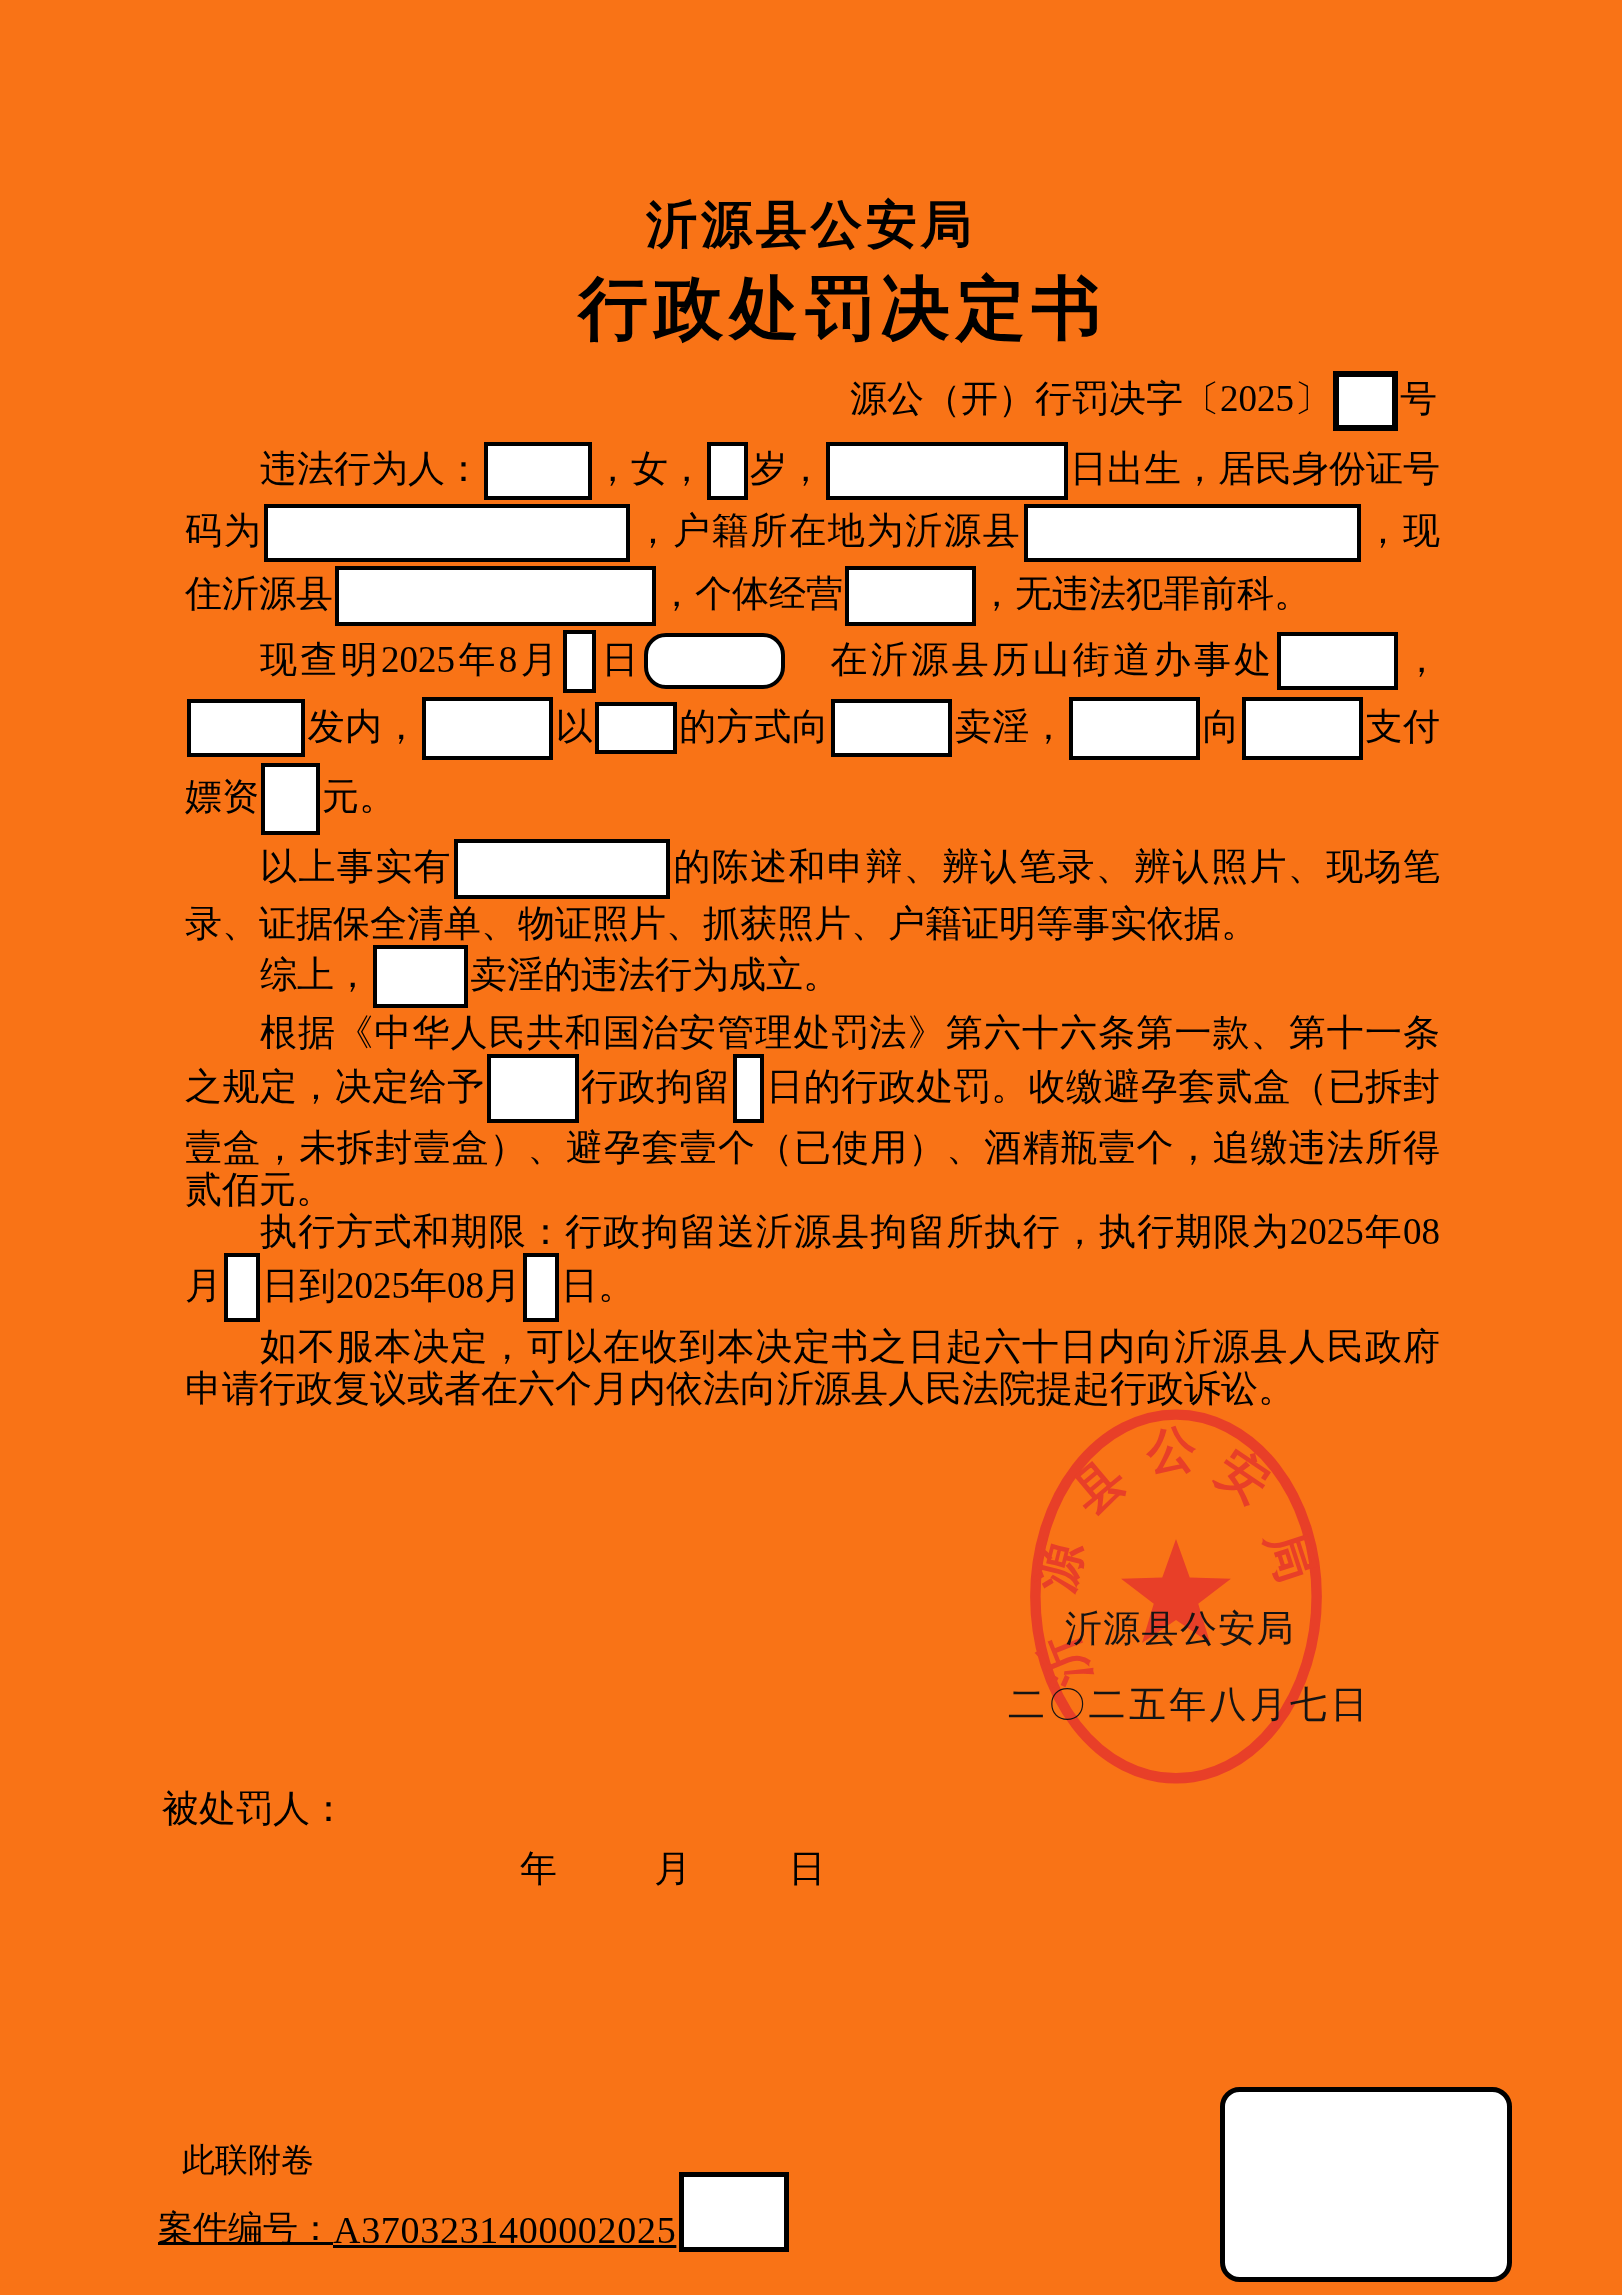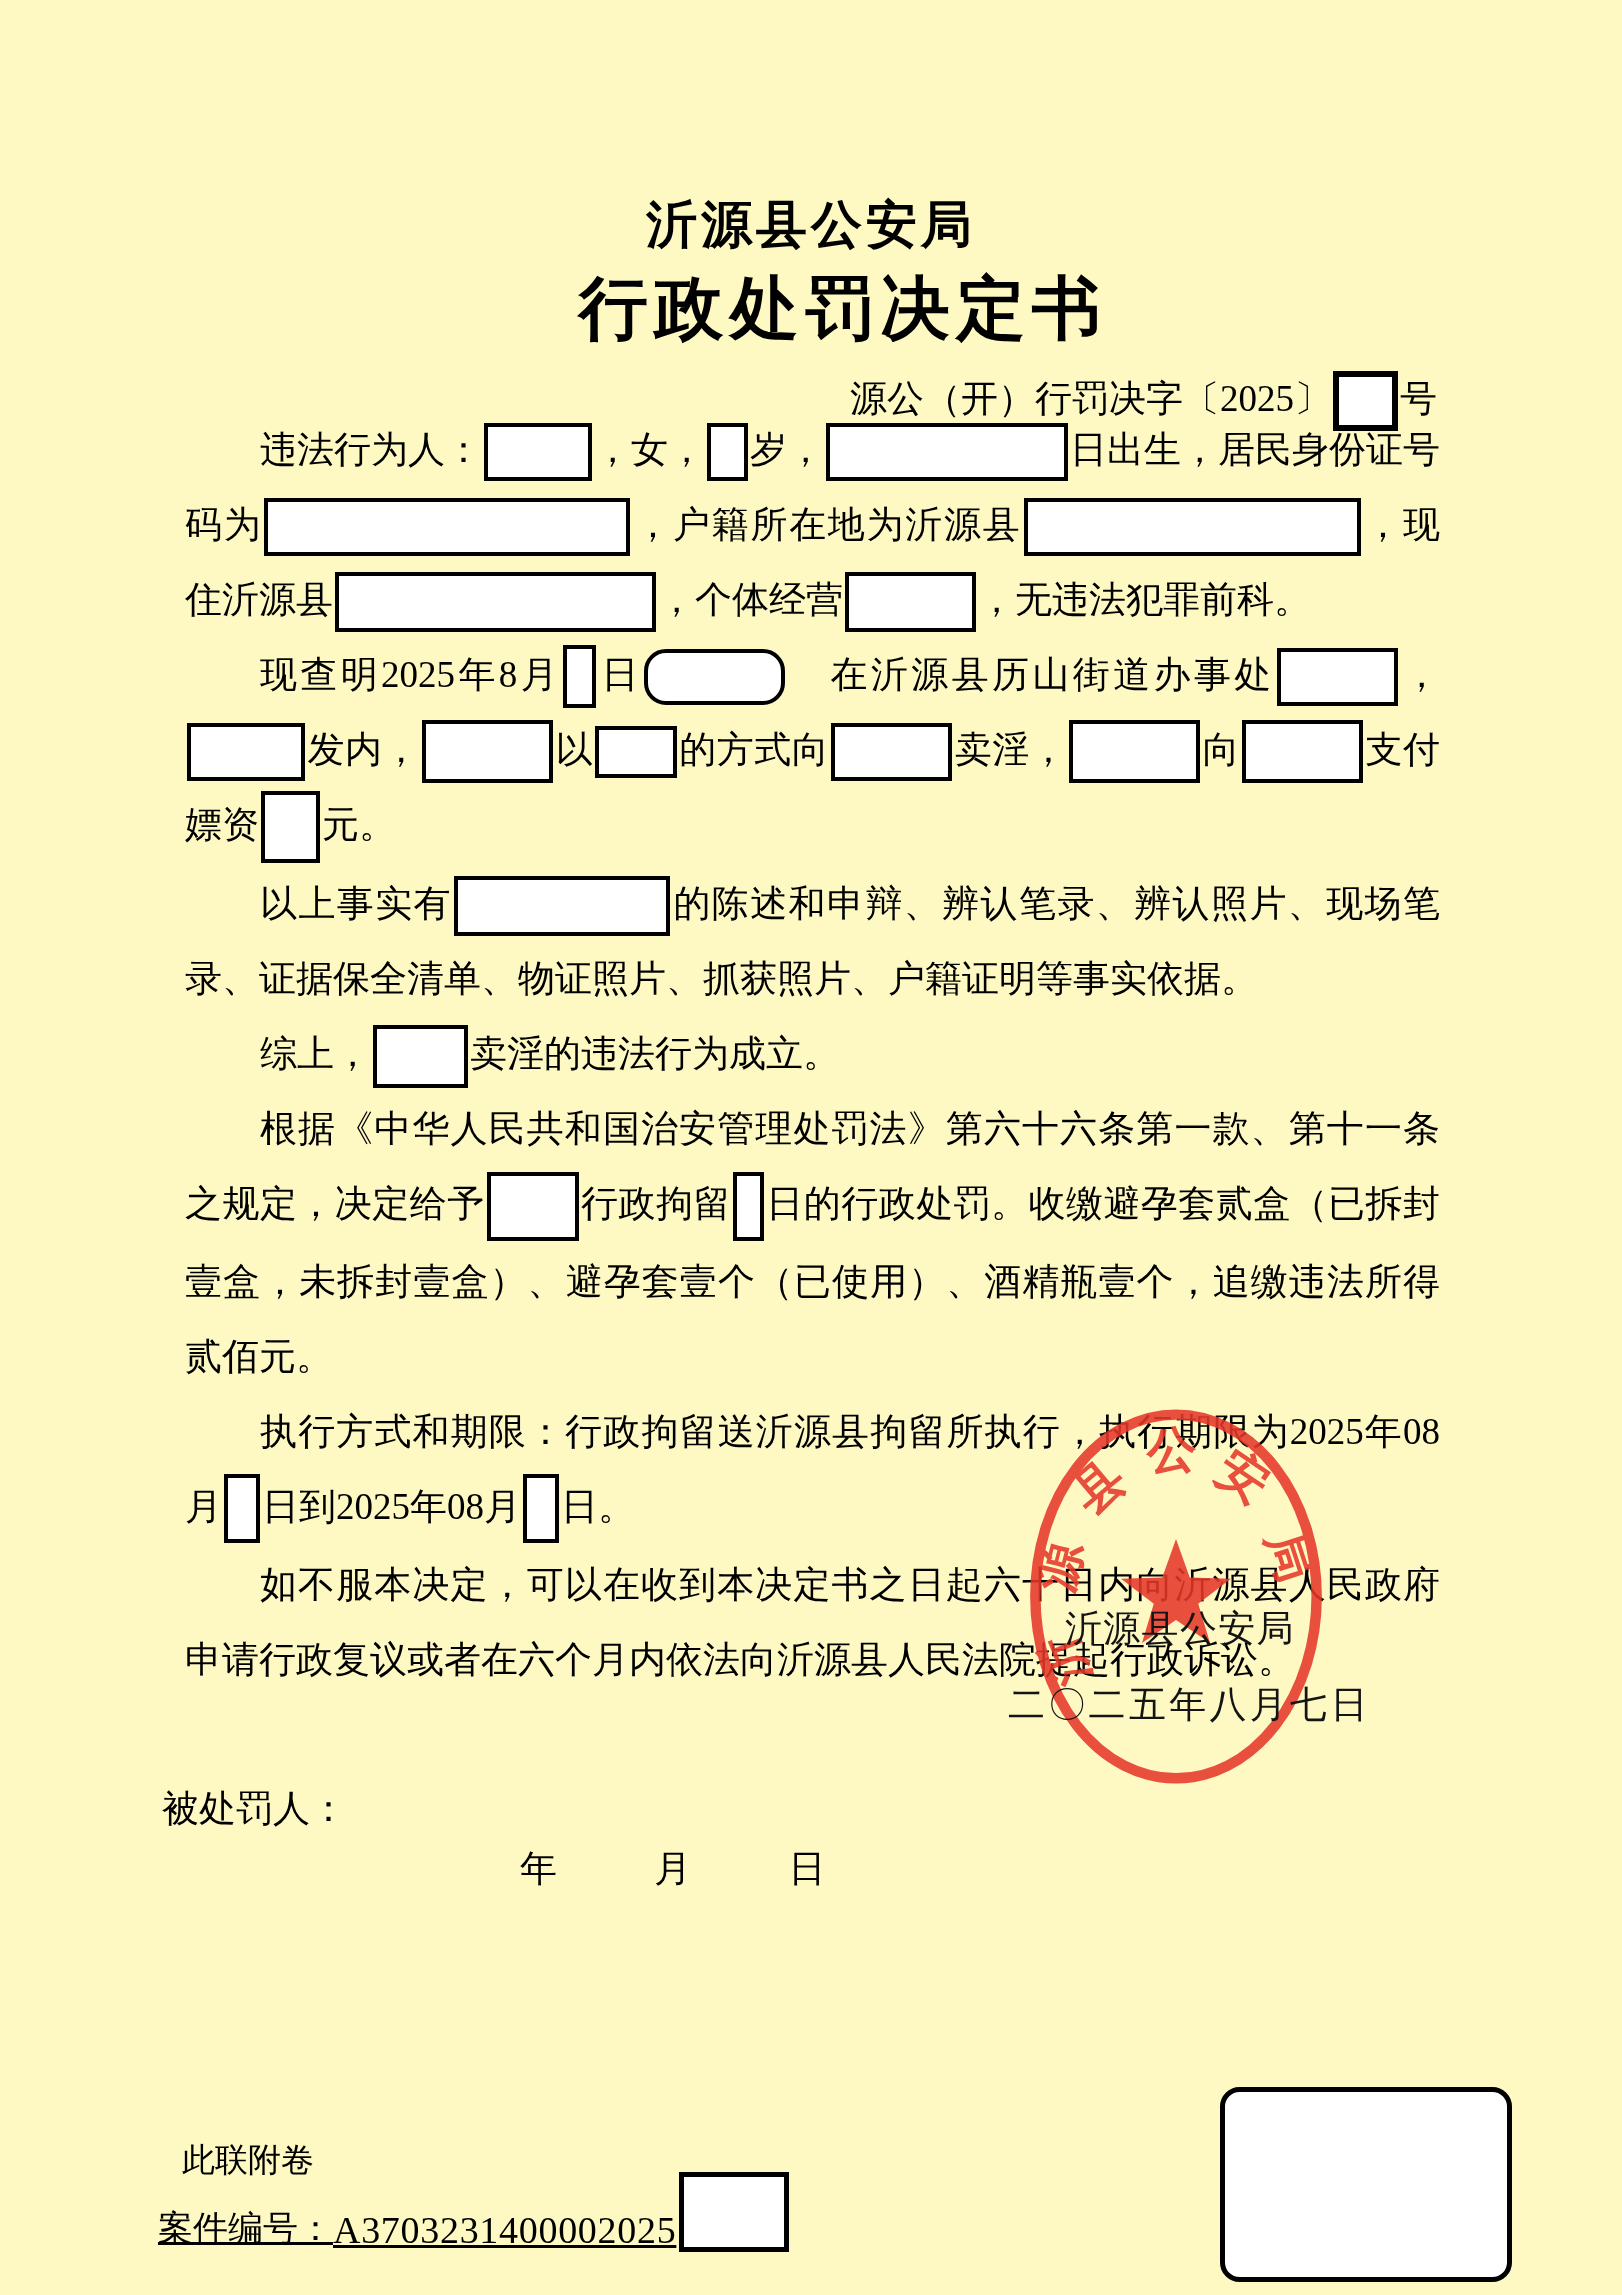--- a/index.html
+++ b/index.html
@@ -1,39 +1,39 @@
 <!DOCTYPE html>
 <html style="font-size:10.5px"><head>
 <meta charset="utf-8">
 <style>
   html,body{margin:0;padding:0;background:#888;}
   .page{
     position:relative;
     width:1622px;height:2295px;
     margin:0 auto;
-    background:#fef9c3;
+    background:#f97316;
     color:#000;
     font-family:"Liberation Serif","DejaVu Serif",serif;
     overflow:hidden;
   }
   .header-title{
     position:absolute;top:191px;left:0;width:100%;
     text-align:center;font-size:51px;font-weight:bold;letter-spacing:3.9px;
   }
   .doc-title{
     position:absolute;top:263px;left:0;width:100%;
     text-align:center;font-size:69px;font-weight:bold;letter-spacing:6.5px;padding-left:32px;
   }
   .doc-no{
     position:absolute;top:366px;right:185px;
     font-size:37px;line-height:65px;white-space:nowrap;
   }
   .doc-body{
-    position:absolute;left:185px;top:412px;width:1255px;
-    font-size:37px;line-height:75px;text-align:justify;
+    position:absolute;left:185px;top:442px;width:1255px;
+    font-size:37px;line-height:42px;text-align:justify;
   }
   .para{margin:0;text-indent:75px;}
   .redact-box{
     display:inline-block;background:#fff;border:4.6px solid #000;
     vertical-align:middle;box-sizing:border-box;margin:0 2px 3.9px 2px;
   }
   .stamp-wrap{position:absolute;left:1019px;top:1400px;width:314px;height:393px;}
   .sign-org{
     position:absolute;left:1065px;top:1604px;
     font-size:37px;letter-spacing:1.3px;color:#141414;white-space:nowrap;

